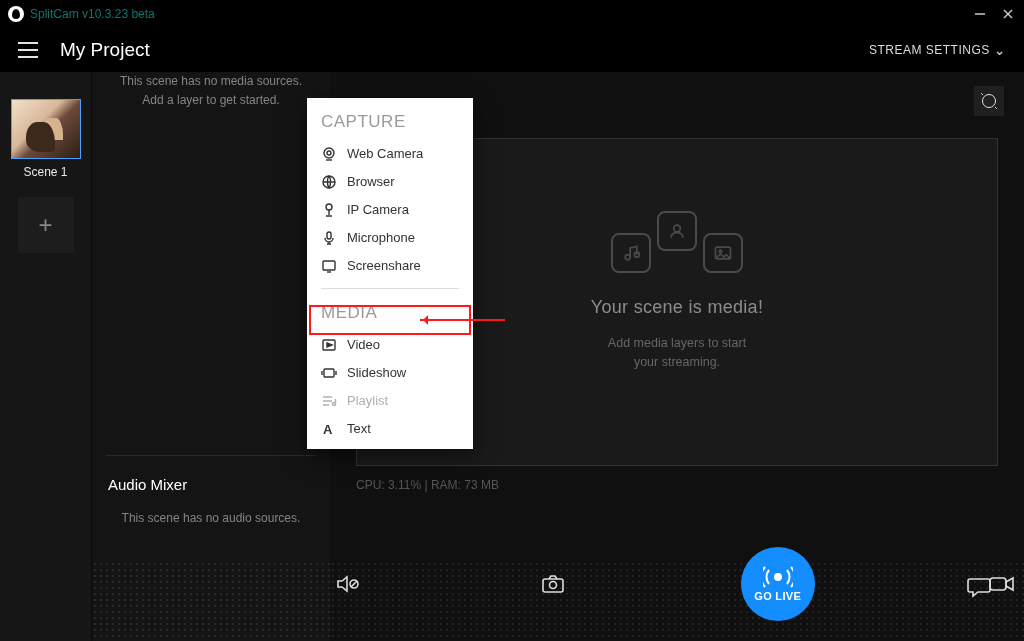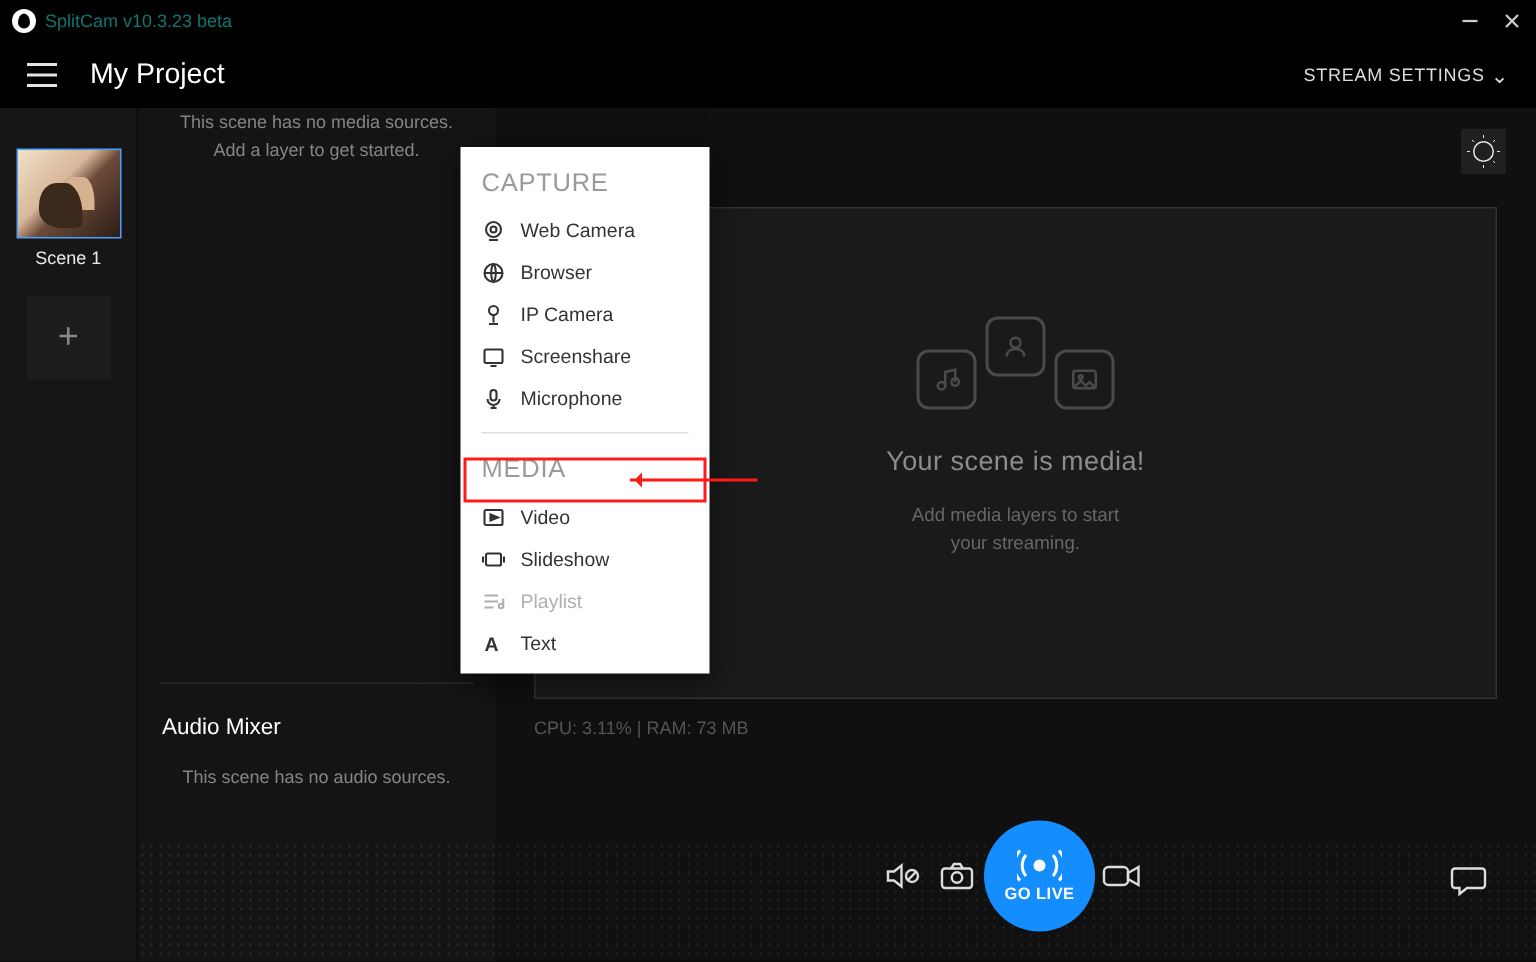--- a/index.html
+++ b/index.html
@@ -50,21 +50,21 @@
   .brightness-btn { position:absolute; top:14px; right:20px; width:30px; height:30px; background:#202020; display:flex;align-items:center;justify-content:center;cursor:pointer;}
   .sun-icon { width:14px;height:14px;border:1.5px solid #e4e4e4;border-radius:50%;position:relative;}
   .sun-icon::before{content:"";position:absolute;inset:-5px;border-radius:50%;background:repeating-conic-gradient(#e4e4e4 0 2deg,transparent 2deg 45deg);mask:radial-gradient(circle,transparent 58%,#000 58%);-webkit-mask:radial-gradient(circle,transparent 58%,#000 58%);}
   .canvas { position:absolute; top:66px; left:26px; right:26px; height:328px; border:1px solid #333; background:#1a1a1a; display:flex; flex-direction:column; align-items:center; justify-content:center; gap:16px; }
   .empty-title { font-size: 18px; color:#8c8c8c; font-weight:400; letter-spacing:.3px;}
   .empty-sub { font-size: 12.5px; color:#666; text-align:center; line-height:1.5;}
   .empty-icons { display:flex; gap:6px; align-items:flex-end; margin-bottom:8px;}
   .ei{width:40px;height:40px;border:2px solid #4a4a4a;border-radius:8px;display:flex;align-items:center;justify-content:center;color:#4a4a4a;}
   .ei.center{transform:translateY(-22px);}
   .stats { position:absolute; top:406px; left:26px; font-size:12px; color:#555; }
-  .bottom-bar { position:absolute; left:0; right:4px; bottom:0; height:115px; display:flex; align-items:center; justify-content:center; }
+  .bottom-bar { position:absolute; left:0; right:4px; bottom:0; height:115px; display:flex; align-items:center; justify-content:space-between; }
   .bb-btn { width:36px;height:28px;display:flex;align-items:center;justify-content:center;color:#ddd;cursor:pointer;}
   .golive { width:74px; height:74px; border-radius:50%; background:#148dff; display:flex; flex-direction:column; align-items:center; justify-content:center; gap:2px; cursor:pointer; color:#fff;}
   .golive-label{font-size:11px;font-weight:600;letter-spacing:.3px;}
   .broadcast{font-size:20px;font-weight:bold;}
   .chat-btn{position:absolute;right:32px;bottom:42px;color:#ddd;cursor:pointer;}
 
   .dots-bg2{position:absolute;left:0;right:0;bottom:0;height:80px;background-image:radial-gradient(#222 0.8px, transparent 0.8px);background-size:6px 6px;pointer-events:none;}
 
   
   .popup { position:absolute; top:98px; left:307px; width:166px; background:#fff; color:#222; padding: 10px 0 6px; box-shadow: 0 6px 20px rgba(0,0,0,.5); z-index:10;}
@@ -243,34 +243,34 @@
         <svg width="16" height="16" viewBox="0 0 16 16" fill="none" stroke="#333" stroke-width="1.4">
           <circle cx="8" cy="5" r="3"></circle>
           <path d="M8 8v5M5 14h6"></path>
         </svg>
       </span>
     <span>IP Camera</span>
   </div>
   <div class="popup-item">
     <span class="pi-icon">
         <svg width="16" height="16" viewBox="0 0 16 16" fill="none" stroke="#333" stroke-width="1.4">
+          <rect x="6" y="2" width="4" height="7" rx="2"></rect>
+          <path d="M4 8a4 4 0 008 0M8 12v2M6 14h4"></path>
+        </svg>
+      </span>
+    <span>Microphone</span>
+  </div>
+  <div class="popup-item">
+    <span class="pi-icon">
+        <svg width="16" height="16" viewBox="0 0 16 16" fill="none" stroke="#333" stroke-width="1.4">
           <rect x="2" y="3" width="12" height="9" rx="1"></rect>
           <path d="M6 14h4"></path>
         </svg>
       </span>
     <span>Screenshare</span>
-  </div>
-  <div class="popup-item">
-    <span class="pi-icon">
-        <svg width="16" height="16" viewBox="0 0 16 16" fill="none" stroke="#333" stroke-width="1.4">
-          <rect x="6" y="2" width="4" height="7" rx="2"></rect>
-          <path d="M4 8a4 4 0 008 0M8 12v2M6 14h4"></path>
-        </svg>
-      </span>
-    <span>Microphone</span>
   </div>
 
   <div class="popup-divider"></div>
   <div class="popup-section">MEDIA</div>
 
   <div class="popup-item">
     <span class="pi-icon">
         <svg width="16" height="16" viewBox="0 0 16 16" fill="none" stroke="#333" stroke-width="1.4">
           <rect x="2" y="3" width="12" height="10" rx="1"></rect>
           <path d="M6 6l5 2-5 2z" fill="#333"></path>

